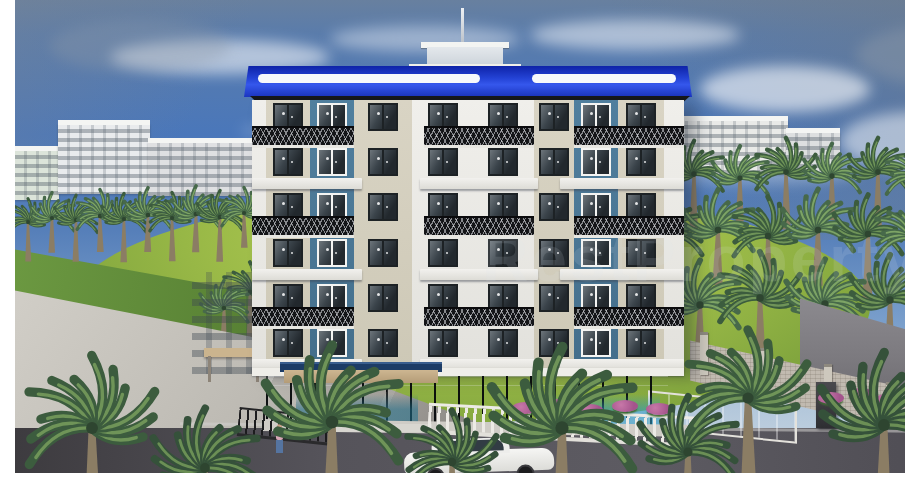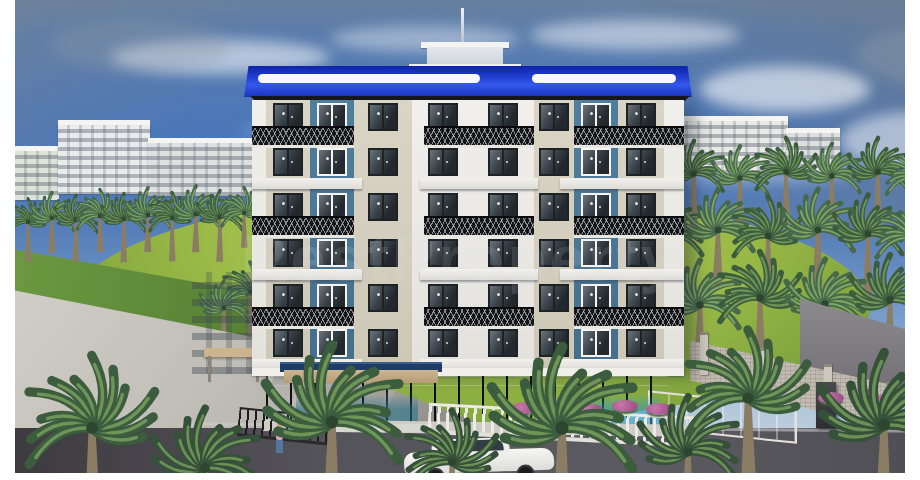--- a/index.html
+++ b/index.html
@@ -107,21 +107,21 @@
   #car{left:404px;top:438px;width:158px;height:42px;transform:rotate(-2deg);}
   #car .body{position:absolute;left:0;top:12px;width:150px;height:22px;border-radius:10px 12px 6px 6px;background:linear-gradient(180deg,#f6f6f4,#dcdcd8);}
   #car .cabin{position:absolute;left:28px;top:0;width:78px;height:16px;border-radius:8px 10px 0 0;background:#ededeb;}
   #car .glass{position:absolute;left:34px;top:2px;width:66px;height:11px;border-radius:6px 8px 0 0;background:#323c44;}
   #car .wheel{position:absolute;top:28px;width:14px;height:14px;border-radius:50%;background:#1c1c1e;border:2px solid #3a3a3e;}
   #person{left:274px;top:424px;width:10px;height:30px;}
   #person .head{position:absolute;left:3px;top:0;width:5px;height:5px;border-radius:50%;background:#caa187;}
   #person .torso{position:absolute;left:2px;top:5px;width:7px;height:11px;border-radius:2px;background:#d8a8b8;}
   #person .legs{position:absolute;left:2px;top:16px;width:7px;height:13px;background:#5574a0;}
   
-  #watermark{left:0;top:222px;width:920px;text-align:center;font-size:64px;font-weight:bold;
+  #watermark{left:0;top:222px;width:920px;text-align:right;font-size:64px;font-weight:bold;
       letter-spacing:3px;color:rgba(225,230,238,.13);user-select:none;}
   
   .margin{background:#ffffff;}
   #m-left{left:0;top:0;width:15px;height:480px;}
   #m-right{left:905px;top:0;width:15px;height:480px;}
   #m-bottom{left:0;top:473px;width:920px;height:7px;}
   svg.layer{position:absolute;left:0;top:0;width:920px;height:480px;}
 </style>
 </head>
 <body>

